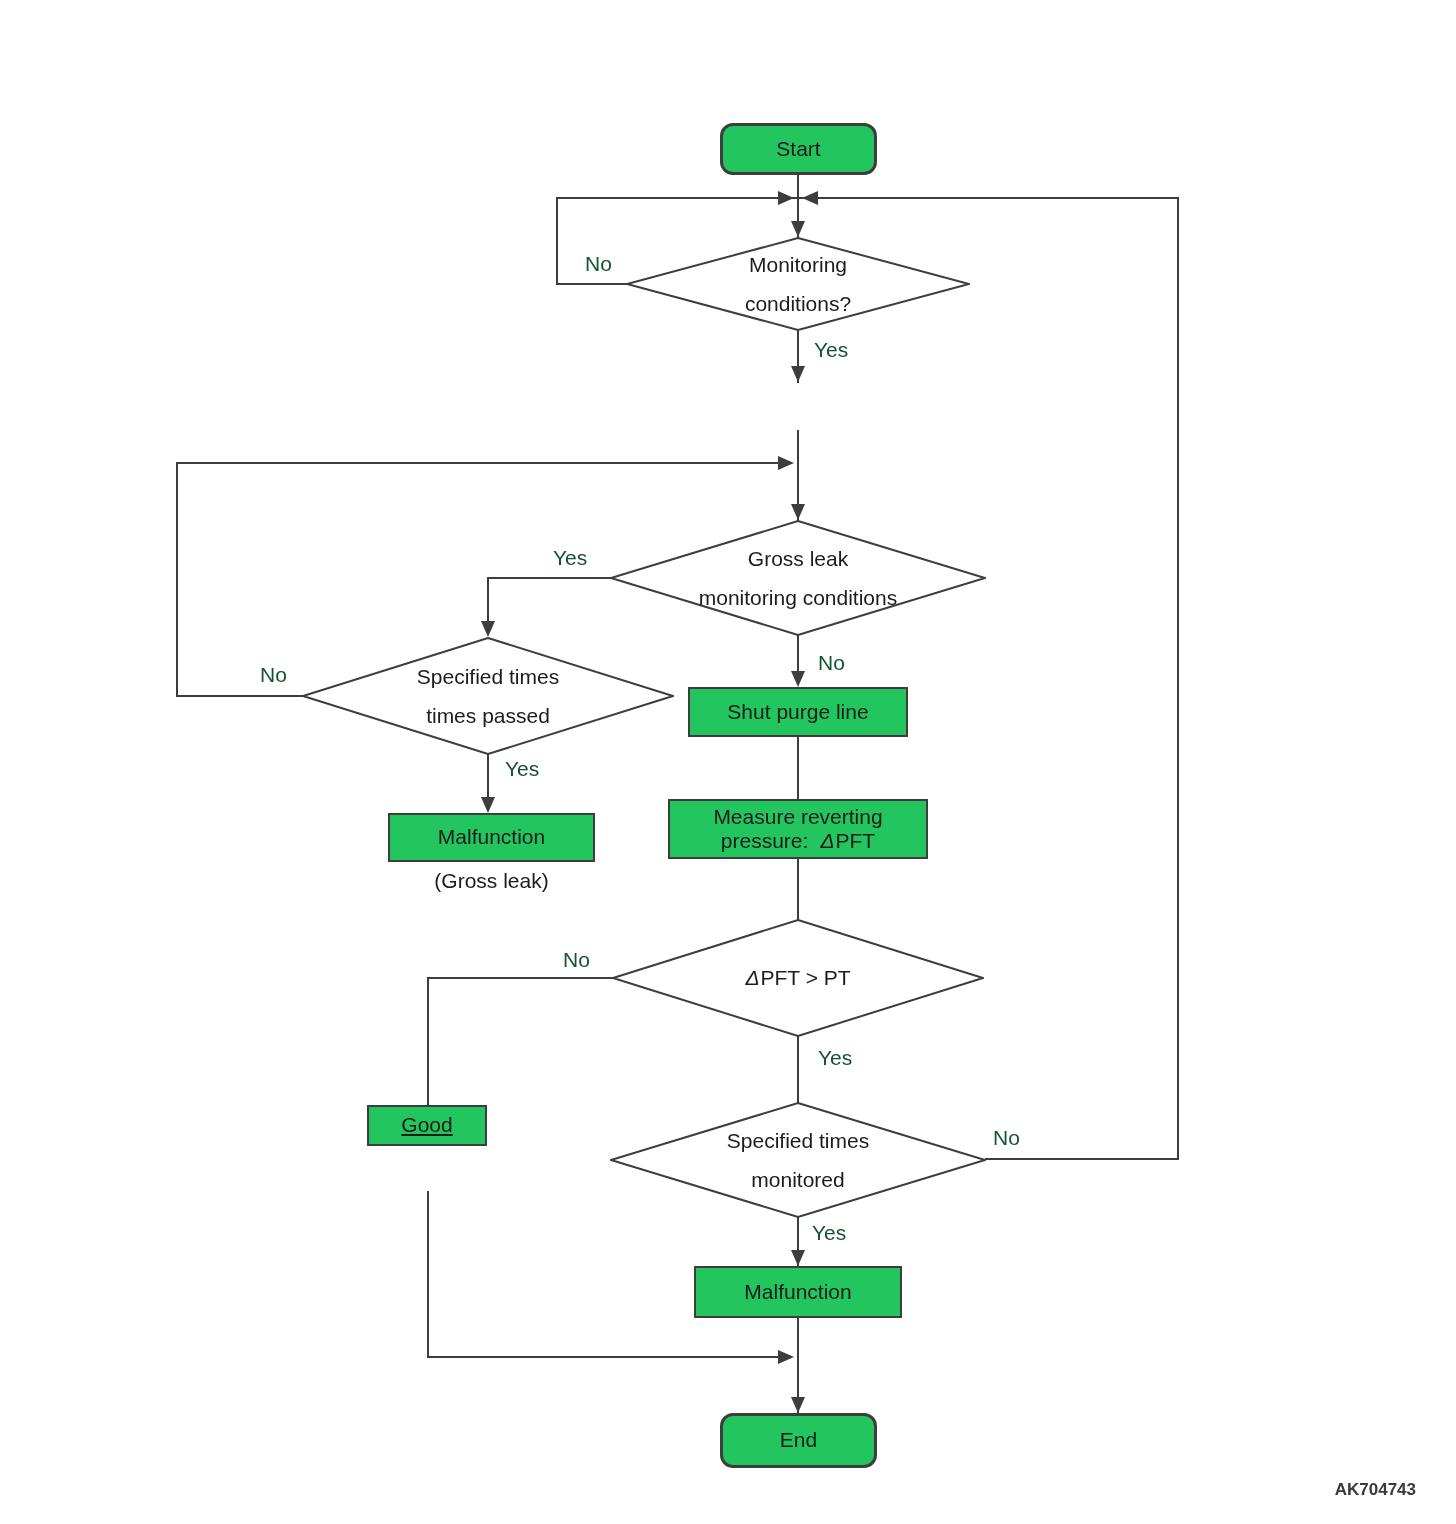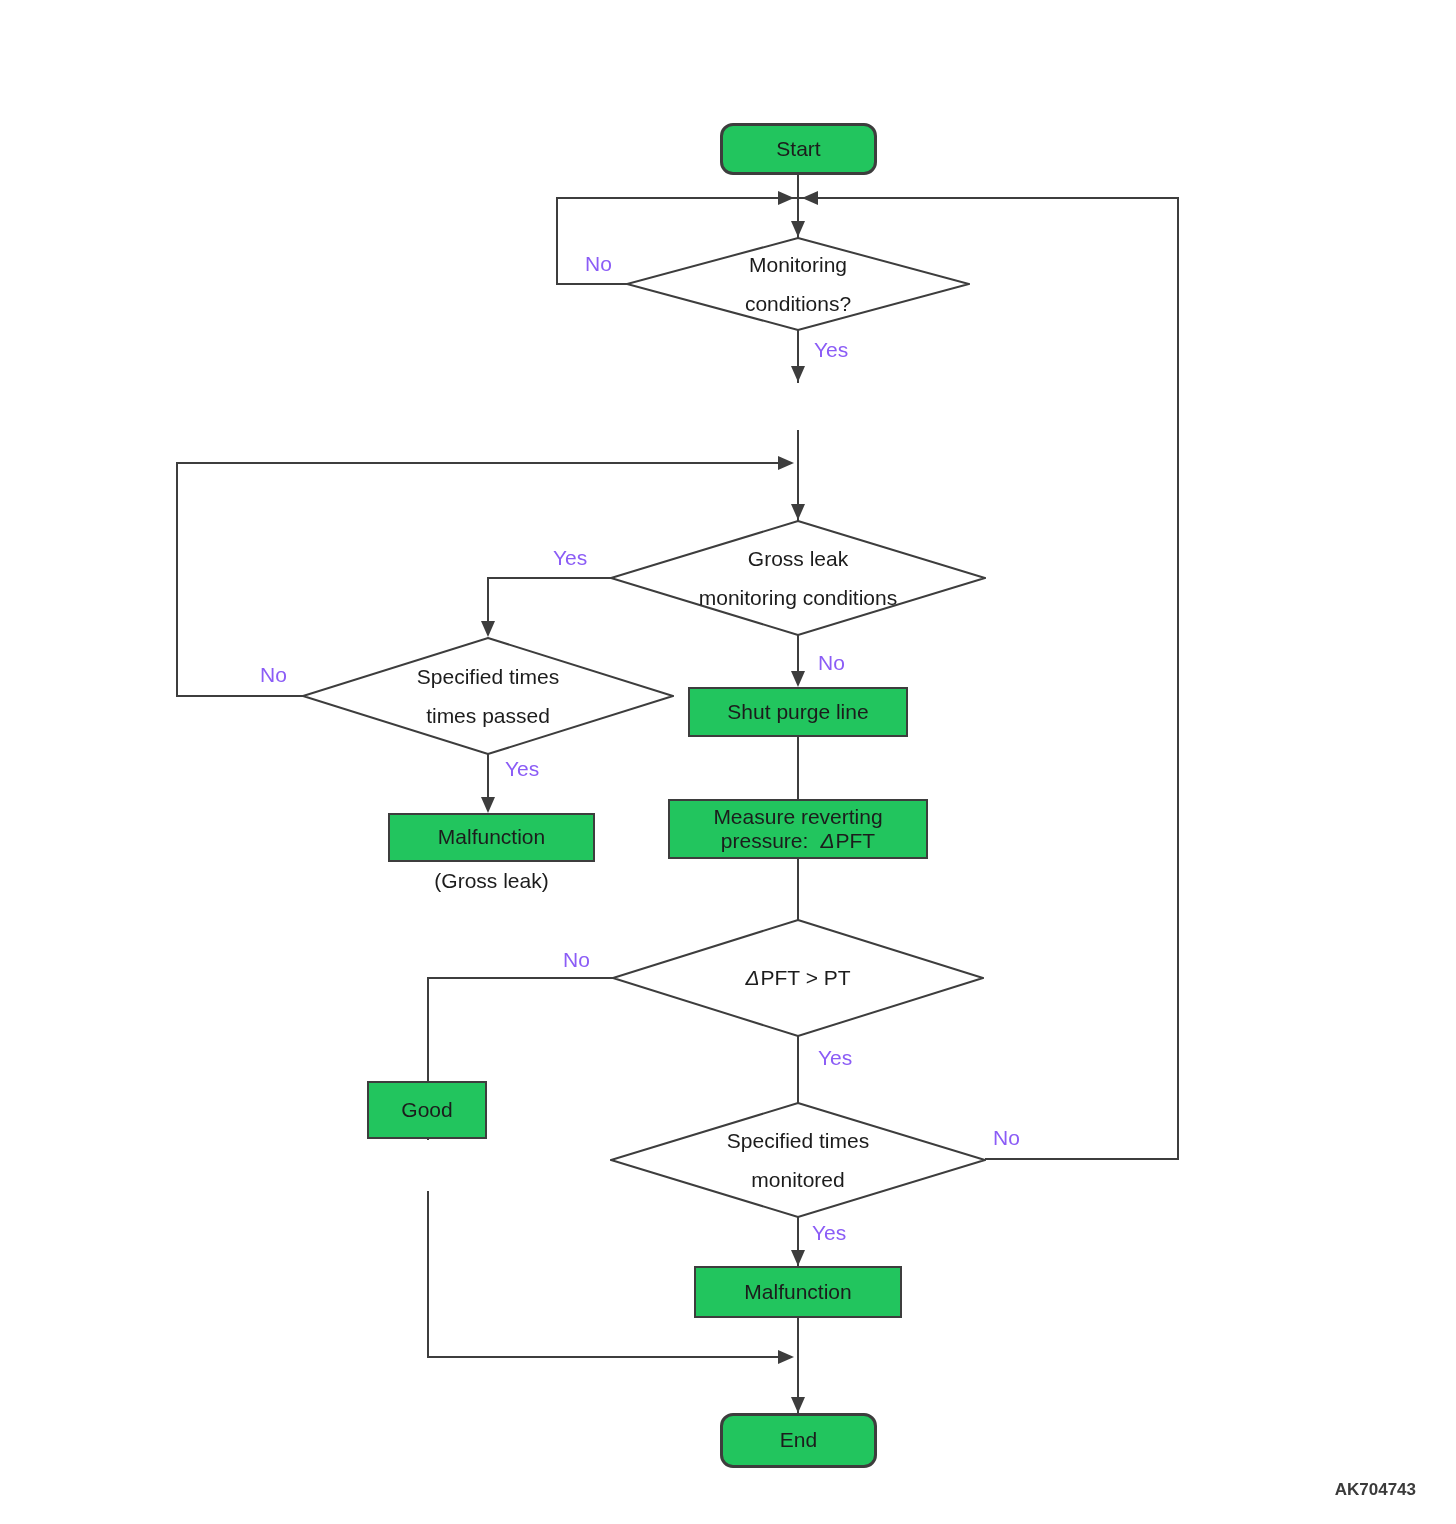--- a/index.html
+++ b/index.html
@@ -101,21 +101,21 @@
   .sublabel {
     position: absolute;
     text-align: center;
     font-size: 21px;
     color: #1c1c1c;
     z-index: 3;
   }
   .edge-label {
     position: absolute;
     font-size: 21px;
-    color: #8b5cf6;
+    color: #14532d;
     z-index: 4;
     white-space: nowrap;
   }
   .delta {
     font-style: italic;
     margin-right: 1px;
   }
   .gap-left { margin-left: 12px; }
   .watermark {
     position: absolute;
@@ -237,21 +237,21 @@
   <div class="diamond" style="left:610px; top:1102px; width:376px; height:116px;">
     <svg viewBox="0 0 376 116" preserveAspectRatio="none">
       <polygon points="188,1 375,58 188,115 1,58" fill="#ffffff" stroke="#3d3d3d" stroke-width="2"></polygon>
     </svg>
     <div class="dtext">
       <span>Specified times</span>
       <span>monitored</span>
     </div>
   </div>
 
-  <div class="rect" style="left:367px; top:1081px; width:120px; height:58px;">
+  <div class="rect" style="left:367px; top:1105px; width:120px; height:41px;text-decoration:underline;">
     <span>Good</span>
   </div>
 
   <div class="rect" style="left:694px; top:1266px; width:208px; height:52px;">
     <span>Malfunction</span>
   </div>
 
   <div class="terminal" style="left:720px; top:1413px; width:157px; height:55px;">
     <span>End</span>
   </div>

